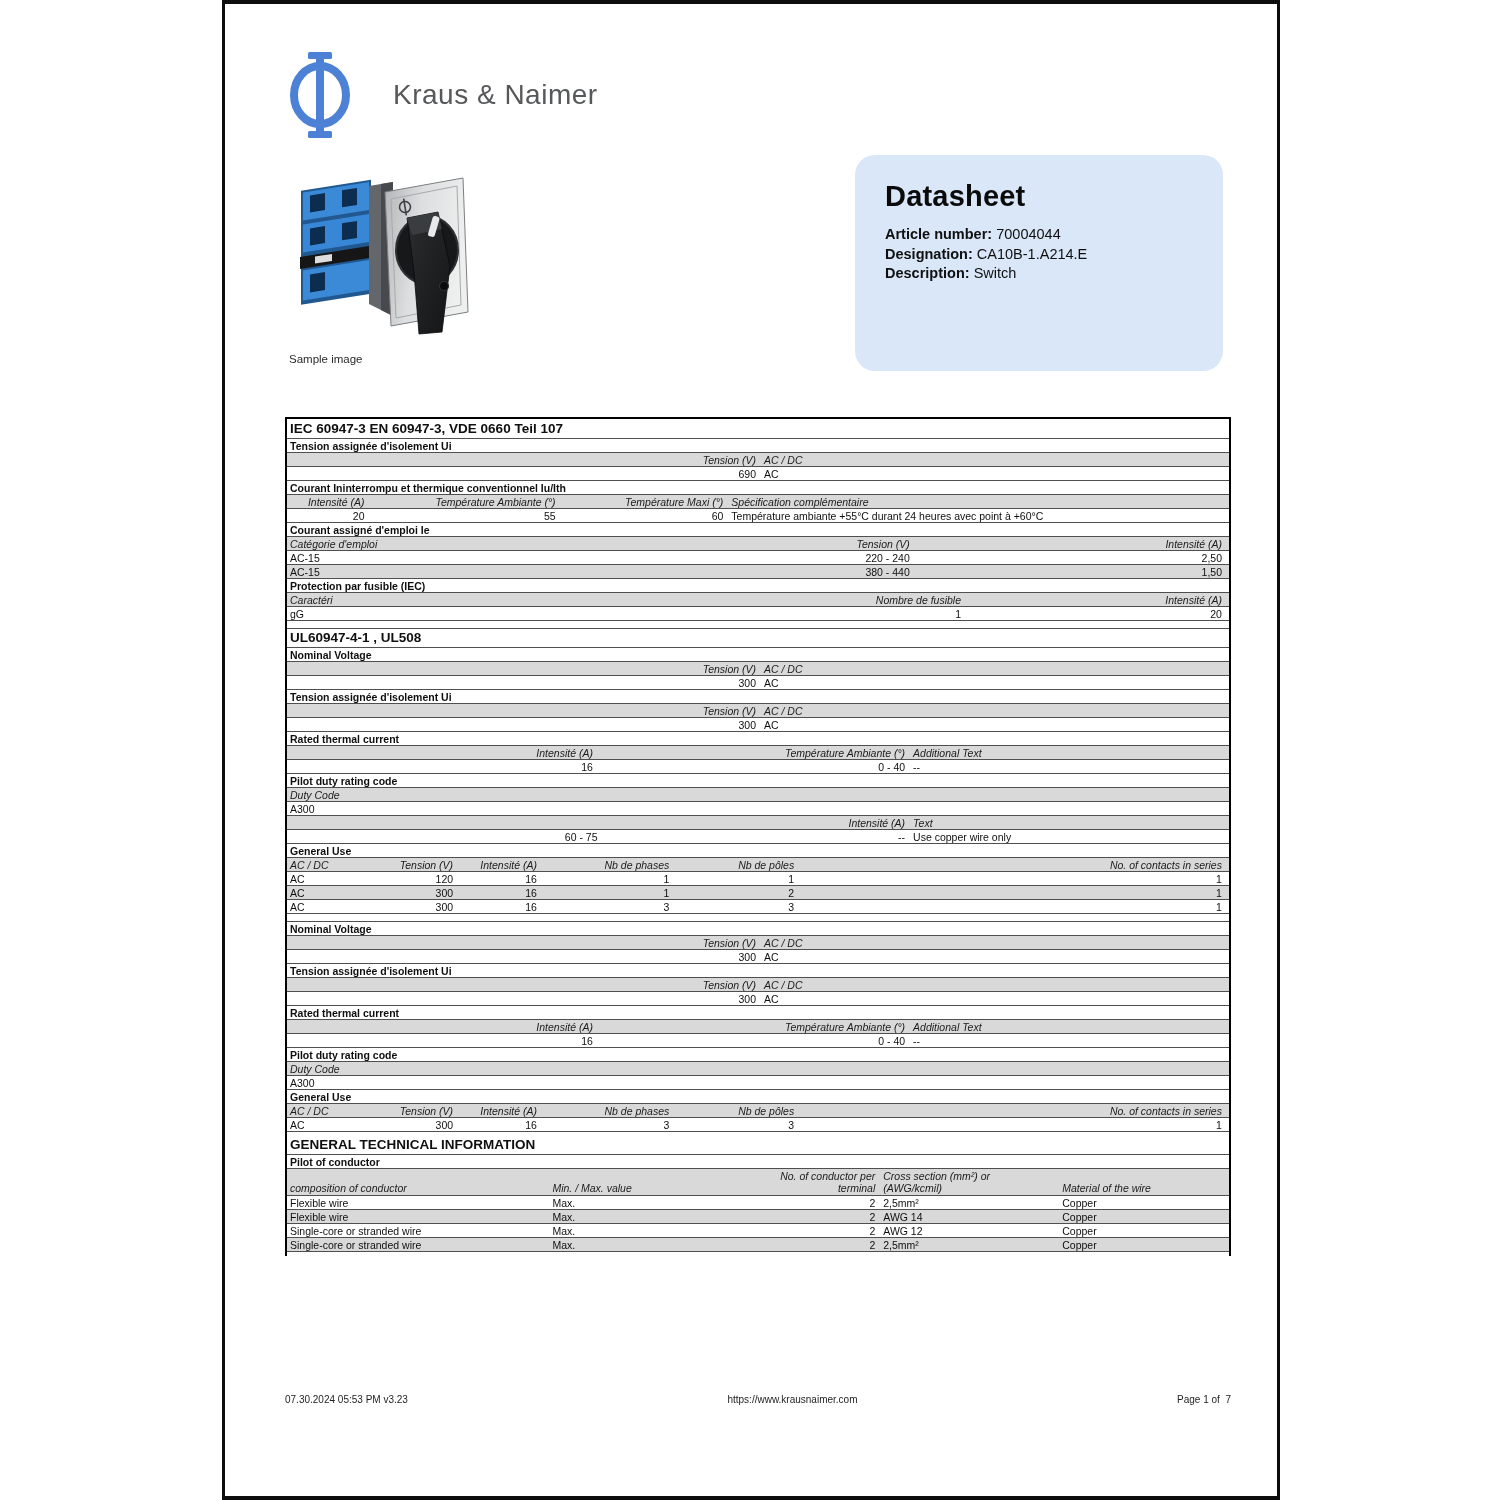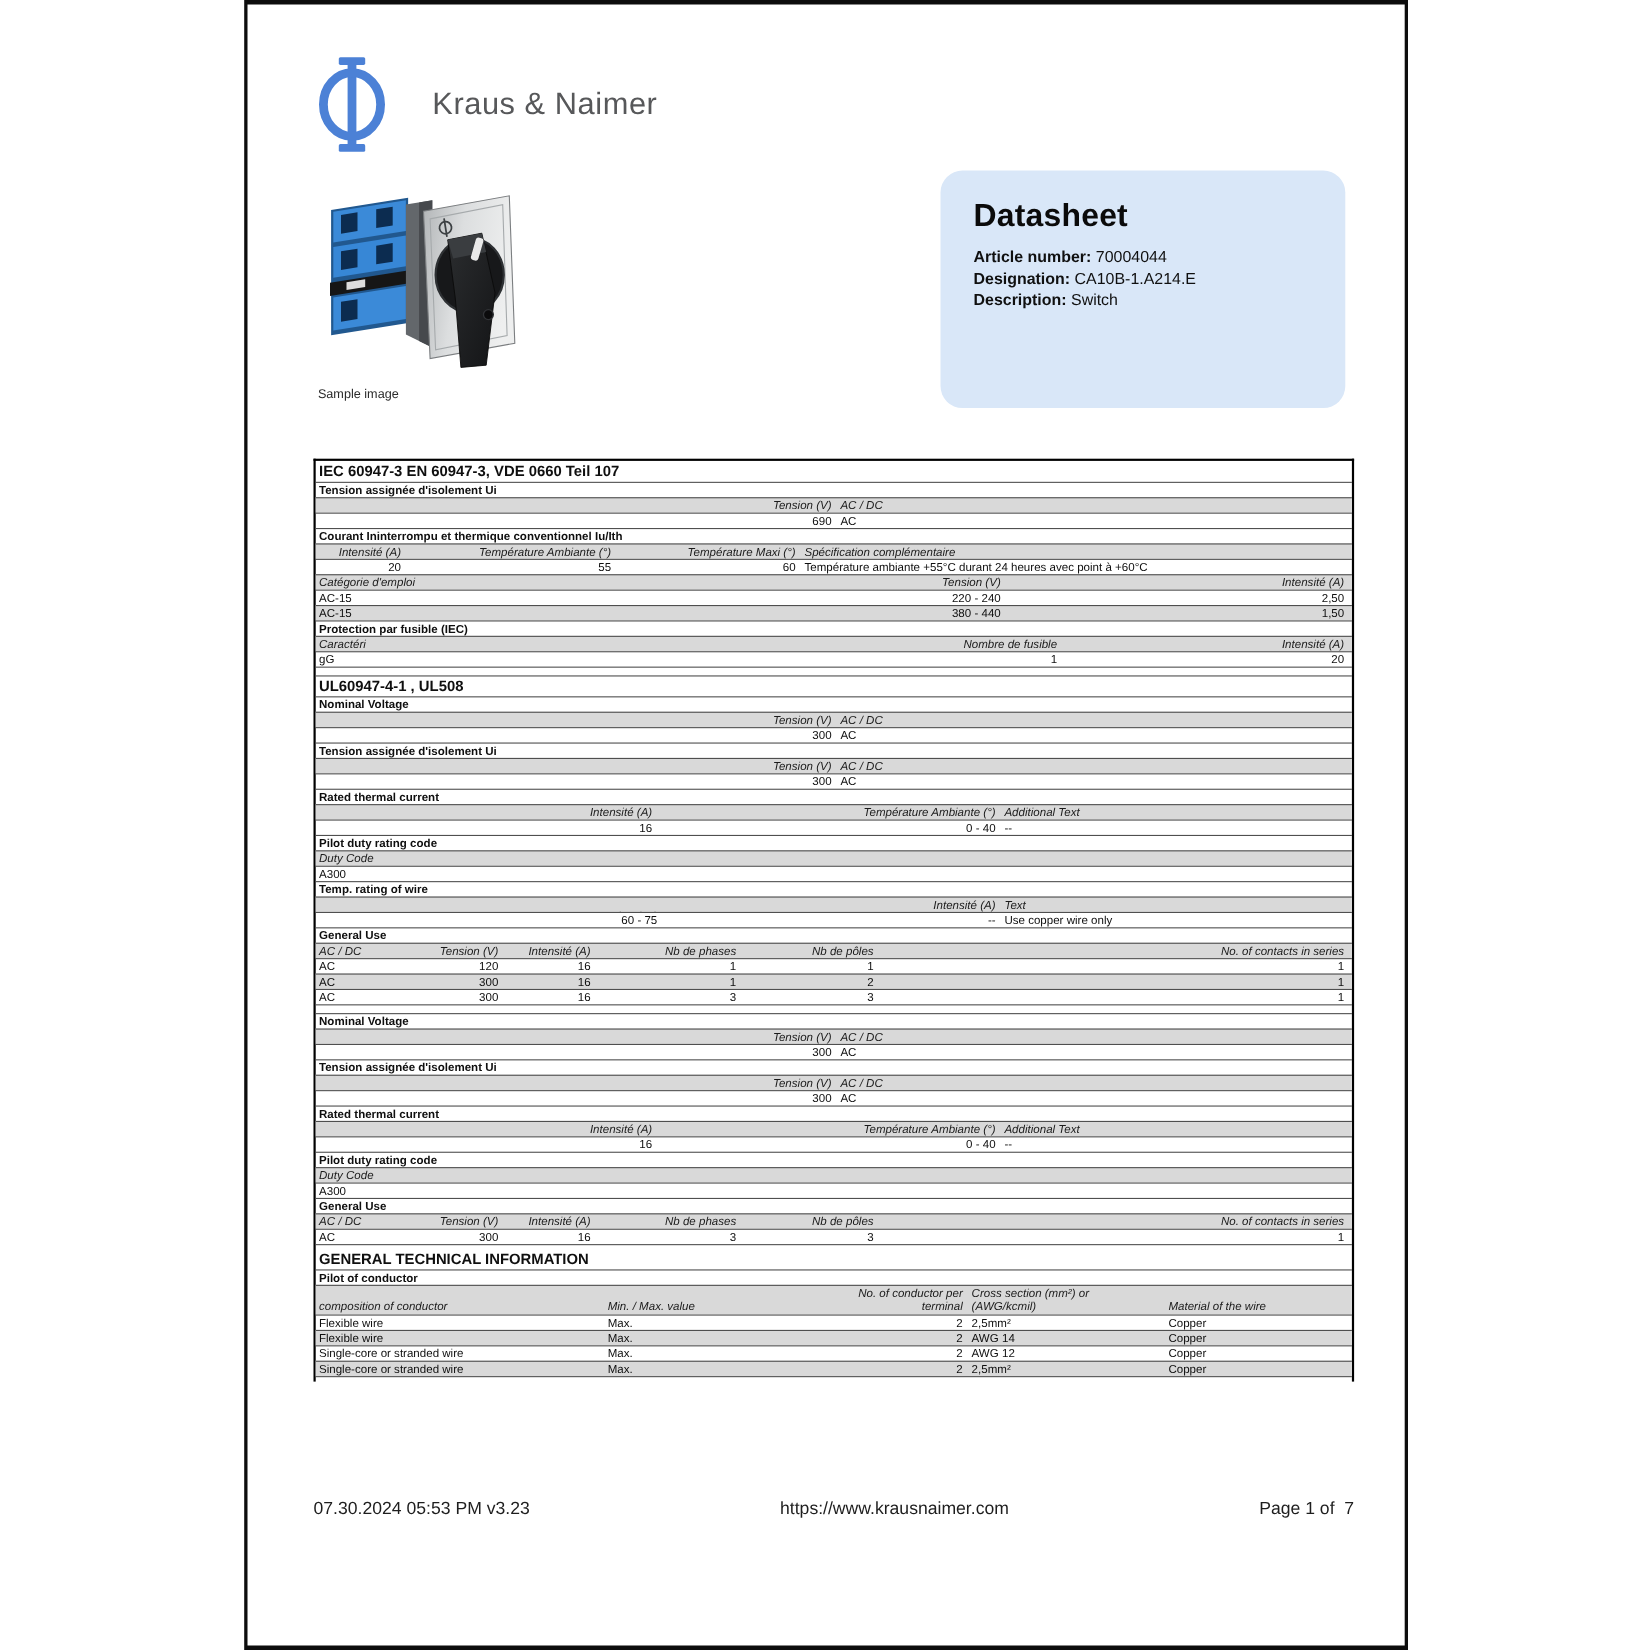--- a/index.html
+++ b/index.html
@@ -46,22 +46,22 @@
   .trow.spacer { height:8px; }
   .trow.end { height:5px; }
   .trow.tall { align-items:flex-end; padding-bottom:1px; }
   .cell { flex:0 0 auto; box-sizing:border-box; }
   .cell.a-r { text-align:right; }
   .cell.a-l { text-align:left; padding-left:8px; }
   .cell.a-l:first-child { padding-left:0; }
   .tall .cell { white-space:pre-line; line-height:11.5px; }
   
   .footer {
-    position:absolute; left:60px; top:1359px; width:946px;
-    display:flex; justify-content:space-between; font-size:16px; color:#1e1e1e;
+    position:absolute; left:60px; top:1390px; width:946px;
+    display:flex; justify-content:space-between; font-size:10px; color:#1e1e1e;
   }
   .footer .pre { white-space:pre; }
   .phi-stroke { stroke:var(--brand-blue,#4c81d6); }
 </style>
 </head>
 <body>
 
 <div class="page">
 
   <div class="brand">
@@ -150,20 +150,21 @@
         <div class="cell a-r" style="width: 20.5%;">Température Ambiante (°)</div>
         <div class="cell a-r" style="width: 18%; padding-left: 23px;">Température Maxi (°)</div>
         <div class="cell a-l" style="width: 53.5%;">Spécification complémentaire</div>
       </div>
       <div class="trow cells bg-white">
         <div class="cell a-r" style="width: 8%;">20</div>
         <div class="cell a-r" style="width: 20.5%;">55</div>
         <div class="cell a-r" style="width: 18%;">60</div>
         <div class="cell a-l" style="width: 53.5%;">Température ambiante +55°C durant 24 heures avec point à +60°C</div>
       </div>
+      <div class="trow sub">Courant assigné d'emploi Ie</div>
       <div class="trow cells bg-gray it">
         <div class="cell a-l" style="width: 35%;">Catégorie d'emploi</div>
         <div class="cell a-r" style="width: 31.5%;">Tension (V)</div>
         <div class="cell a-r" style="width: 33.5%;">Intensité (A)</div>
       </div>
       <div class="trow cells bg-white">
         <div class="cell a-l" style="width: 35%;">AC-15</div>
         <div class="cell a-r" style="width: 31.5%;">220 - 240</div>
         <div class="cell a-r" style="width: 33.5%;">2,50</div>
       </div>
@@ -214,21 +215,20 @@
         <div class="cell a-r" style="width: 33.5%;">0 - 40</div>
         <div class="cell a-l" style="width: 34%;">--</div>
       </div>
       <div class="trow sub">Pilot duty rating code</div>
       <div class="trow cells bg-gray it">
         <div class="cell a-l" style="width: 100%;">Duty Code</div>
       </div>
       <div class="trow cells bg-white">
         <div class="cell a-l" style="width: 100%;">A300</div>
       </div>
-      <div class="trow sub">Temp. rating of wire</div>
       <div class="trow cells bg-gray it">
         <div class="cell a-r" style="width: 33%; margin-top: 21px;">Temperature rating (°C)</div>
         <div class="cell a-r" style="width: 33%;">Intensité (A)</div>
         <div class="cell a-l" style="width: 34%;">Text</div>
       </div>
       <div class="trow cells bg-white">
         <div class="cell a-r" style="width: 33%;">60 - 75</div>
         <div class="cell a-r" style="width: 33%;">--</div>
         <div class="cell a-l" style="width: 34%;">Use copper wire only</div>
       </div>

